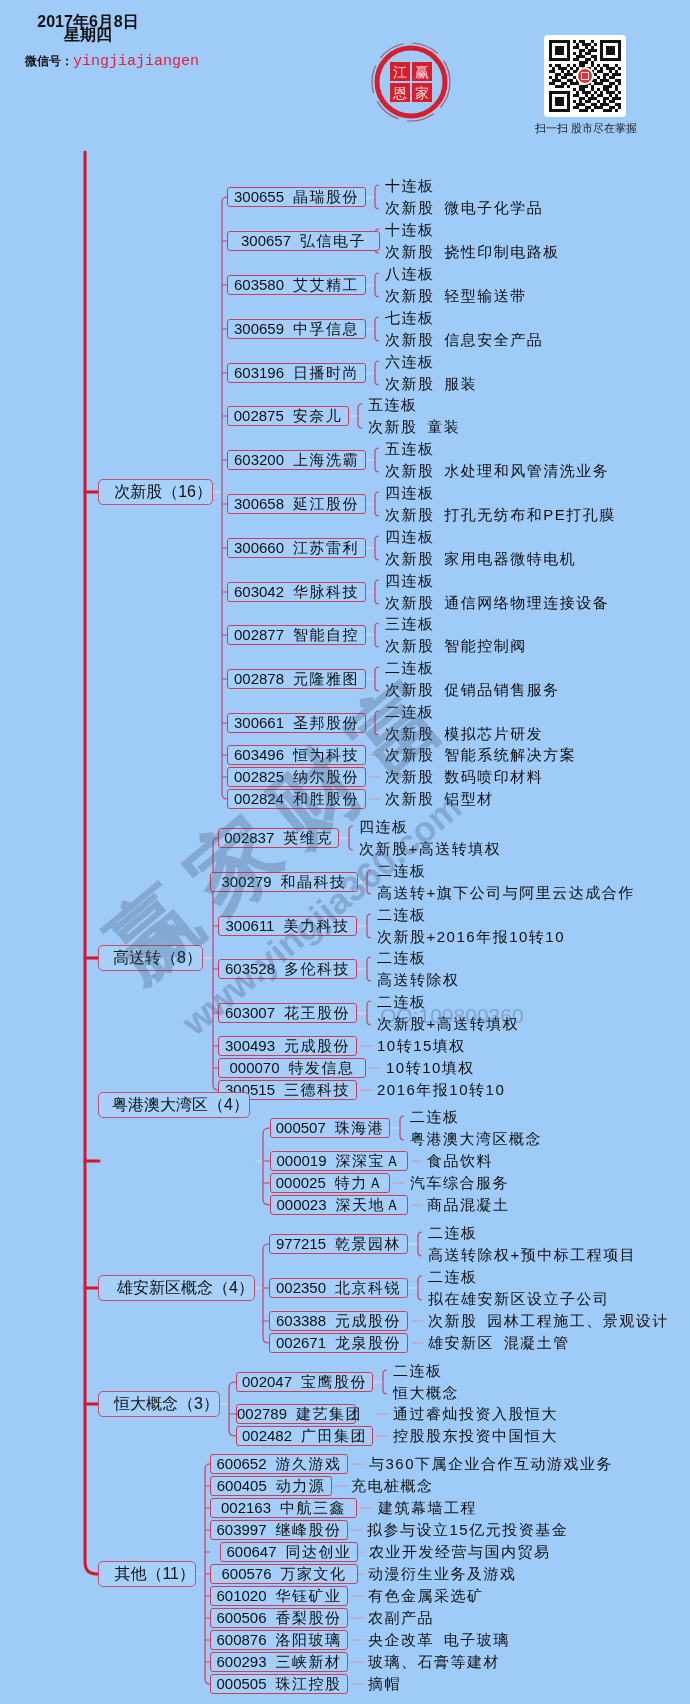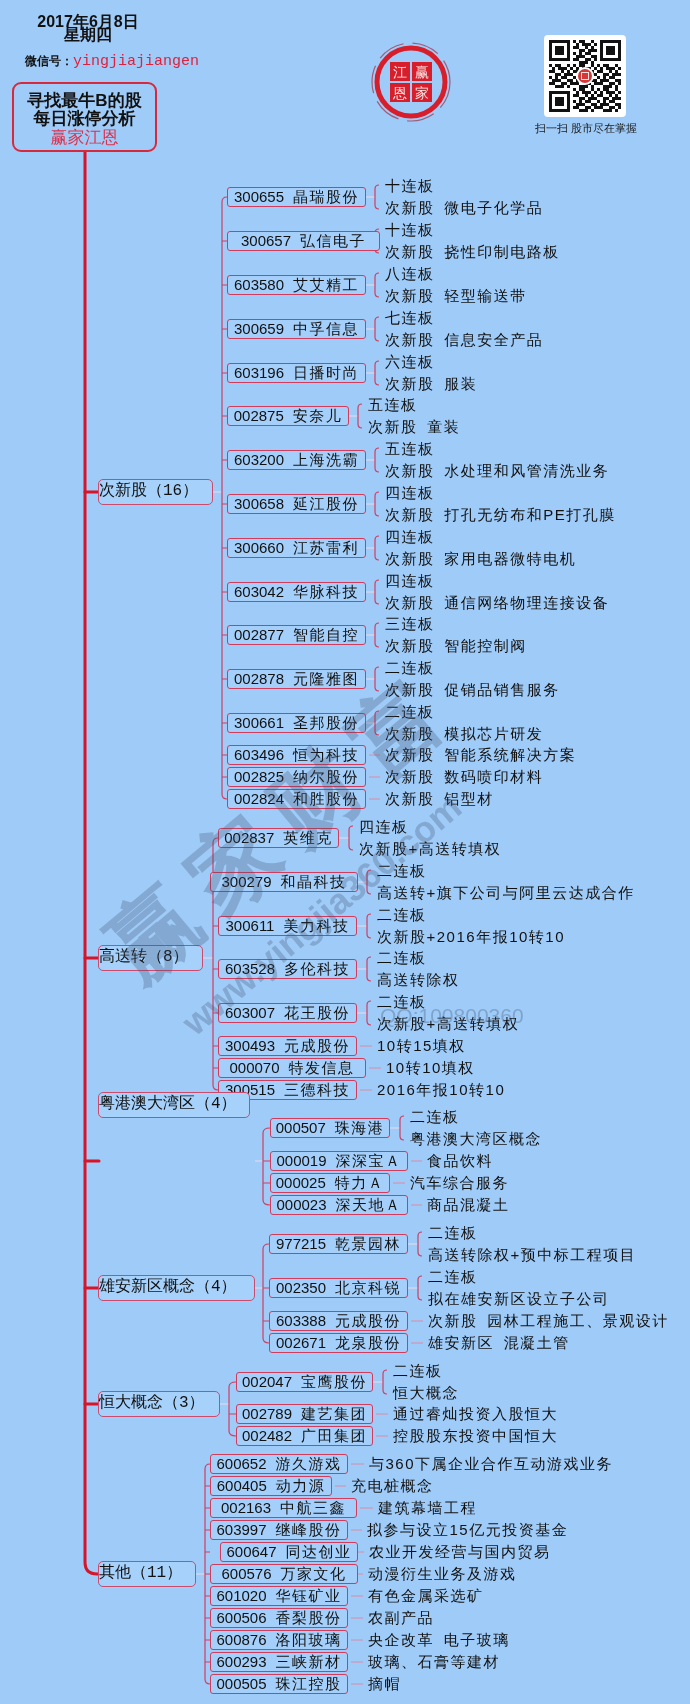--- a/index.html
+++ b/index.html
@@ -20,21 +20,21 @@
     }
     .root .l { display: block; font-size: 17px; font-weight: bold; line-height: 18px; color: #111; }
     .root .brand { display: block; font-family: "DejaVu Serif", serif; color: #e0304a; font-size: 17px; line-height: 19px; }
     .seal { left: 369px; top: 40px; }
     .qr { left: 544px; top: 35px; width: 82px; height: 82px; background: #fff; border-radius: 4px; }
     .qr svg { position: absolute; left: 5px; top: 5px; }
     .qrcap { left: 532px; top: 121px; width: 108px; text-align: center; font-size: 11px; line-height: 14px; color: #1a1a1a; }
     .cat {
       position: absolute; z-index: 2; left: 98px; height: 26px; box-sizing: border-box;
       border: 1.5px solid #cc4a6c; border-radius: 5px; background: #a6d1fb;
-      font-size: 16px; line-height: 23px; text-align: left; white-space: nowrap; color: #111; font-family: Liberation Mono, monospace;
+      font-size: 16px; line-height: 23px; text-align: right; white-space: nowrap; color: #111;
     }
     .stk {
       position: absolute; z-index: 2; height: 20px; box-sizing: border-box;
       border: 1.5px solid #d23c5a; border-radius: 3px; background: #a4cffa;
       font-size: 15px; line-height: 17px; text-align: center; white-space: nowrap; color: #111;
     }
     .stk .nm { margin-left: 9px; letter-spacing: 1.5px; }
     .nt {
       position: absolute; z-index: 2; font-size: 15px; line-height: 20px;
       letter-spacing: 1.5px; word-spacing: 4px; color: #111; white-space: pre;
@@ -94,25 +94,20 @@
       <path d="M351 1464H364 M335 1486H346 M360 1508H373 M351 1530H362 M351 1552H364 M351 1574H363 M351 1596H363 M351 1618H363 M351 1640H363 M351 1662H363 M351 1684H363"></path>
     </g>
   </svg>
 
   <div class="abs date" style="top:15px">2017年6月8日</div>
   <div class="abs date" style="top:28px">星期四</div>
   <div class="abs wechat">
     <span>微信号：</span><span class="wid">yingjiajiangen</span>
   </div>
 
-  <div class="abs root">
-    <span class="l">寻找最牛B的股</span>
-    <span class="l">每日涨停分析</span>
-    <span class="brand">赢家江恩</span>
-  </div>
 
   <div class="abs seal">
     <svg width="84" height="84" viewBox="0 0 84 84">
       <circle cx="42" cy="42" r="39" fill="none" stroke="#a31322" stroke-width="1.2" stroke-dasharray="28 9" opacity="0.6"></circle>
       <circle cx="42" cy="42" r="34" fill="none" stroke="#d81e2a" stroke-width="5"></circle>
       <rect x="21" y="22" width="20" height="19" fill="#d81e2a"></rect>
       <rect x="43" y="22" width="20" height="19" fill="#d81e2a"></rect>
       <rect x="21" y="43" width="20" height="19" fill="#d81e2a"></rect>
       <rect x="43" y="43" width="20" height="19" fill="#d81e2a"></rect>
       <g fill="#fbe8e8" font-family="DejaVu Serif, serif" font-size="14" text-anchor="middle">
@@ -292,21 +287,21 @@
     <div class="nt" style="left:428px;top:1333px">雄安新区 混凝土管</div>
   </div>
 
   <div>
     <div class="cat" style="top:1391px;width:122px">恒大概念（3）</div>
 
     <div class="stk" style="left:236px;top:1372px;width:137px"><span>002047</span><span class="nm">宝鹰股份</span></div>
     <div class="nt" style="left:393px;top:1361px">二连板</div>
     <div class="nt" style="left:393px;top:1383px">恒大概念</div>
 
-    <div class="stk" style="left:236px;top:1404px;width:137px"><span>002789</span><span class="nm">建艺集团</span></div>
+    <div class="stk" style="left:236px;top:1404px;width:120px"><span>002789</span><span class="nm">建艺集团</span></div>
     <div class="nt" style="left:393px;top:1404px">通过睿灿投资入股恒大</div>
 
     <div class="stk" style="left:236px;top:1426px;width:137px"><span>002482</span><span class="nm">广田集团</span></div>
     <div class="nt" style="left:393px;top:1426px">控股股东投资中国恒大</div>
   </div>
 
   <div>
     <div class="cat" style="top:1561px;width:98px">其他（11）</div>
 
     <div class="stk" style="left:210px;top:1454px;width:138px"><span>600652</span><span class="nm">游久游戏</span></div>

